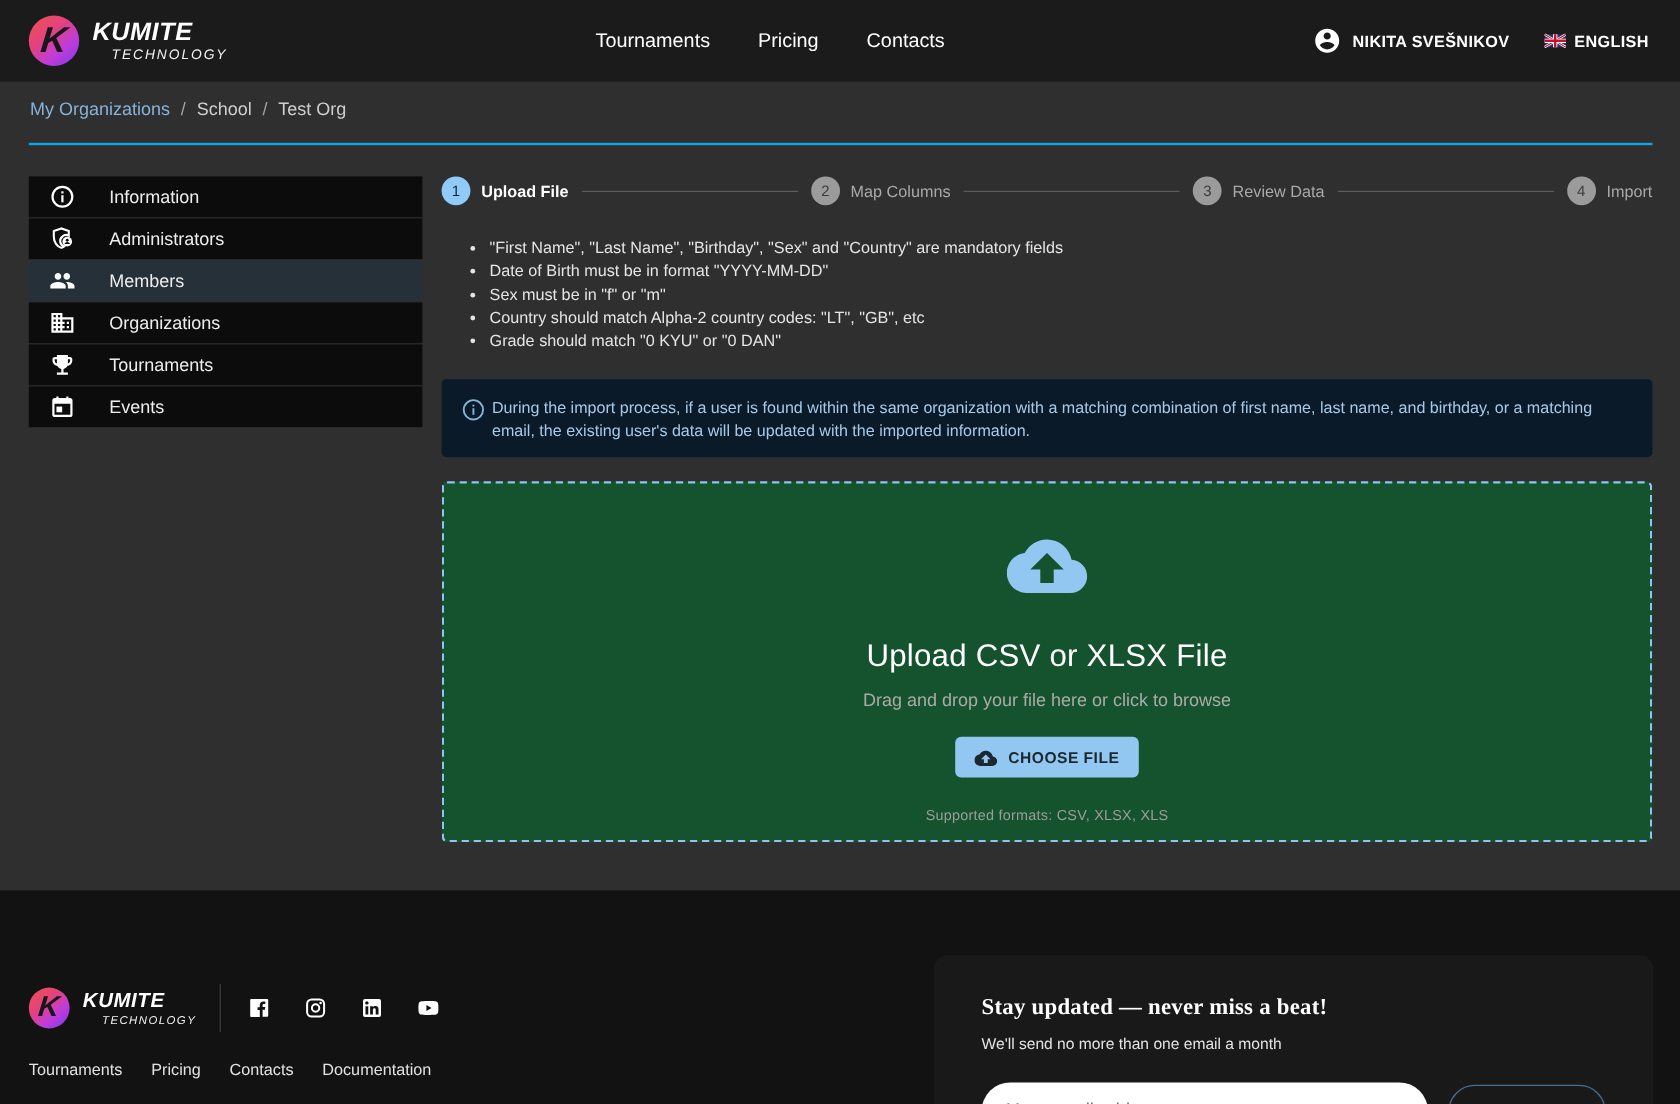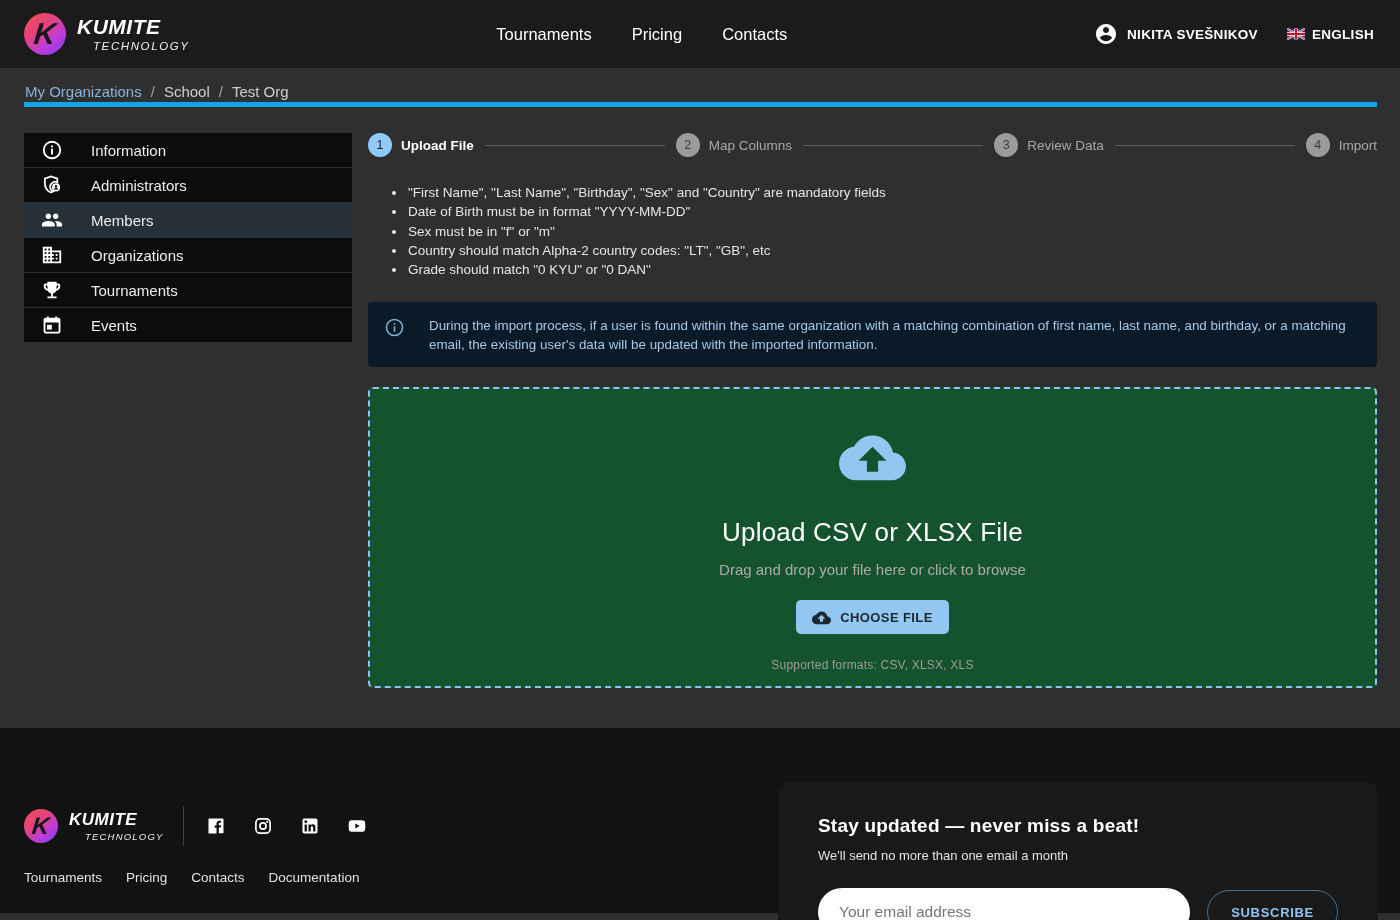--- a/index.html
+++ b/index.html
@@ -22,21 +22,21 @@
   .brand-sub.small { font-size:9.5px; letter-spacing:1.2px; }
   .top-nav { flex:1; display:flex; justify-content:center; gap:40px; }
   .top-nav a { color:#fff; text-decoration:none; font-size:16.5px; cursor:pointer; }
   .user-area { display:flex; align-items:center; gap:9px; }
   .user-area svg.avatar { width:24px; height:24px; fill:#fff; }
   .user-name { font-size:13.5px; font-weight:700; letter-spacing:.3px; cursor:pointer; }
   .lang { display:flex; align-items:center; gap:7px; margin-left:20px; cursor:pointer; }
   .lang-label { font-size:13.5px; font-weight:700; letter-spacing:.3px; }
 
   
-  .breadcrumb-wrap { margin:0 23px 0 24px; padding:15px 1px 2px; border-bottom:5px solid #0ea5e9;
+  .breadcrumb-wrap { margin:0 23px 0 24px; padding:15px 1px 19px; border-bottom:2px solid #0ea5e9;
     display:flex; align-items:center; gap:9px; font-size:15px; }
   .crumb-link { color:#85b3da; text-decoration:none; cursor:pointer; }
   .crumb-sep { color:#a2a2a2; }
   .crumb { color:#cfcfcf; }
 
   
   .main { display:flex; gap:16px; padding:26px 23px 40px 24px; align-items:flex-start; }
   .sidebar { width:328px; flex:none; display:flex; flex-direction:column; gap:1px; }
   .side-item { height:34px; background:#0c0c0c; display:flex; align-items:center; padding-left:17px; cursor:pointer; }
   .side-item.active { background:#263039; }
@@ -53,21 +53,21 @@
   .step.active .step-circle { background:#90caf9; color:#18242e; }
   .step-label { font-size:13.5px; color:#a8a8a8; white-space:nowrap; }
   .step.active .step-label { color:#fff; font-weight:700; }
   .connector { flex:1; height:1px; background:#5d5d5d; margin:0 11px; }
 
   
   .rules { margin:26px 0 0; padding-left:39px; color:#e5e5e5; font-size:13.5px; line-height:19.3px; }
   .rules li { padding-left:1px; }
 
   
-  .info-banner { margin-top:23px; background:#0a1a29; border-radius:4px; padding:13px 16px; display:flex; gap:24px;
+  .info-banner { margin-top:23px; background:#0a1a29; border-radius:4px; padding:13px 16px; display:flex; gap:5px;
     align-items:flex-start; }
   .info-banner svg { width:21px; height:21px; flex:none; margin-top:2px; }
   .info-banner .txt { font-size:13.4px; line-height:1.38; color:#a7c9e6; padding-top:2px; max-width:940px; }
 
   
   .dropzone { margin-top:20px; height:301px; border:2px dashed #8fc4f2; border-radius:5px; background:#14532d;
     display:flex; flex-direction:column; align-items:center; padding-top:41px; text-align:center; cursor:pointer; }
   .dz-title { font-size:26px; font-weight:400; color:#fff; margin-top:34px; letter-spacing:.2px; }
   .dz-sub { margin-top:13px; font-size:15px; color:#ababab; }
   .choose-btn { margin-top:22px; display:flex; align-items:center; gap:9px; background:#92c7f2; color:#1c2830;
@@ -81,21 +81,21 @@
   .f-row1 { display:flex; align-items:center; }
   .f-divider { width:1px; height:40px; background:#3f3f3f; margin:0 22px 0 19px; }
   .social { display:flex; align-items:center; gap:27px; }
   .social a { display:flex; cursor:pointer; }
   .social svg { width:20px; height:20px; fill:#fff; }
   .f-links { display:flex; gap:24px; margin-top:24px; }
   .f-links a { color:#e2e2e2; font-size:13.5px; text-decoration:none; cursor:pointer; }
 
   .newsletter { position:absolute; top:54px; right:22px; width:600px; background:#191919; border-radius:12px;
     padding:33px 40px 40px; }
-  .nl-title { font-size:19px; font-weight:700; letter-spacing:.2px; }
+  .nl-title { font-size:19px; font-weight:700; letter-spacing:.2px;font-family:Liberation Serif, serif; }
   .nl-sub { margin-top:11px; font-size:13px; color:#e3e3e3; }
   .nl-row { margin-top:25px; display:flex; align-items:center; }
   .nl-input { width:390px; height:48px; border:none; border-radius:26px; background:#fff; padding:0 21px;
     font-family:inherit; font-size:15.5px; color:#333; outline:none; }
   .nl-input::placeholder { color:#757575; }
   .nl-btn { margin-left:17px; height:44px; padding:0 23px; background:transparent; border:1px solid #48708f;
     border-radius:23px; color:#8fc4f2; font-family:inherit; font-size:13px; font-weight:700; letter-spacing:.7px; cursor:pointer; }
 </style>
 </head>
 <body>

